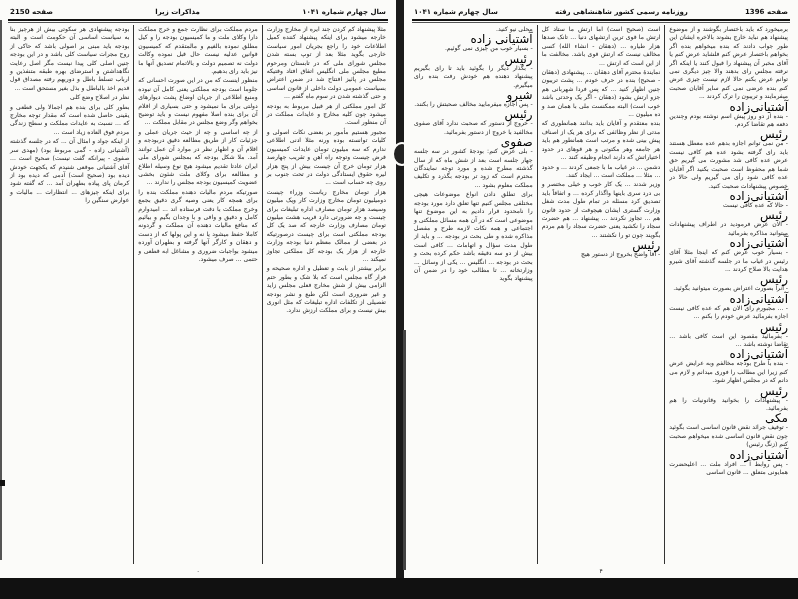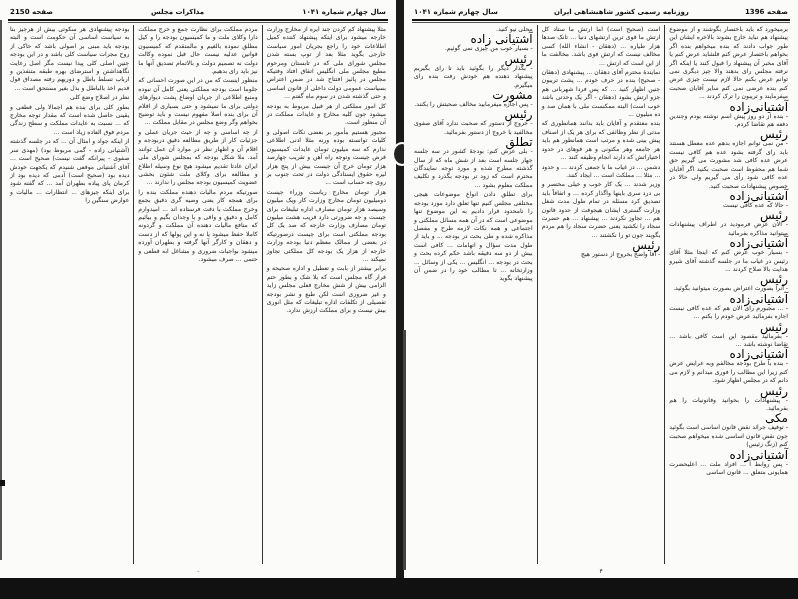--- a/index.html
+++ b/index.html
@@ -25,21 +25,21 @@
   .left-mark{position:absolute;left:0;top:480px;width:5px;height:6px;background:#111;}
 </style>
 </head>
 <body>
 
 <div class="spread">
 
   <div class="page left">
     <div class="header">
       <span>سال چهارم شماره ۱۰۴۱</span>
-      <span>مذاکرات مجلس</span>
+      <span>مذاکرات زیرا</span>
       <span>صفحه 2150</span>
     </div>
     <div class="header-rule"></div>
     <div class="header-rule2"></div>
     <div class="cols">
       <div class="col">
           <div class="para">مثلا پیشنهاد کم کردن چند ایره از مخارج وزارت خارجه میشود برای اینکه پیشنهاد کننده کمیل اطلاعات خود را راجع بجریان امور سیاست خارجی بگوید مثلا بعد از توپ بسته شدن مجلس شورای ملی که در تابستان ومرحوم مطیع مجلس ملی انگلیس اتفاق افتاد وقتیکه مجلس در پائیز افتتاح شد در ضمن اعتراض بسیاست عمومی دولت داخلی از قانون اساسی و حتی گذشته شدن در سوم ماه گفتم ...</div>
           <div class="para">کل امور مملکتی از هر قبیل مربوط به بودجه میشود چون کلیه مخارج و عایدات مملکت در آن منظور است.</div>
           <div class="para">مجبور هستیم مأمور بر بعضی نکات اصولی و کلیات توانسته بوده ورنه مثلا ادنی اطلاعی ندارم که سه میلیون تومان عایدات کمیسیون قرض چیست وتوجه راه آهن و تقریب چهارصد هزار تومان خرج آن چیست بیش از پنج هزار لیره حقوق ایستادگی دولت در تحت جنوب بر روی چه حساب است ...</div>
           <div class="para">هزار تومان مخارج ریاست وزراء چیست دومیلیون تومان مخارج وزارت کار ویک میلیون وسیصد هزار تومان مصارف اداره تبلیغات برای چیست و چه ضرورتی دارد قریب هشت میلیون تومان مصارف وزارت خارجه که صد یک کل بودجه مملکتی است برای چیست درصورتیکه در بعضی از ممالک معظم دنیا بودجه وزارت خارجه از هزار یک بودجه کل مملکتی تجاوز نمیکند ...</div>
@@ -64,21 +64,21 @@
   <div class="left-edge"></div>
   <div class="left-mark"></div>
 
   <div class="gutter">
     <div class="clip"></div>
   </div>
 
   <div class="page right">
     <div class="header">
       <span>صفحه 1396</span>
-      <span>روزنامه رسمی کشور شاهنشاهی ایران</span>
+      <span>روزنامه رسمی کشور شاهنشاهی رفته</span>
       <span>سال چهارم شماره ۱۰۴۱</span>
     </div>
     <div class="header-rule"></div>
     <div class="header-rule2"></div>
     <div class="cols">
       <div class="col">
           <div class="para">برمیخورد که باید باختصار بگوشند و از موضوع پیشنهاد هم نباید خارج بشوند بالاخره ایشان این طور جواب دادند که بنده میخواهم بنده اگر بخواهم باختصار عرض کنم فلشاید عرض کنم یا آقای مخبر آن پیشنهاد را قبول کنند یا اینکه اگر نرفته مجلس رای بدهند والا چیز دیگری نمی توانم عرض بکنم حالا لازم نیست چیزی عرض کنم بنده عرضی نمی کنم سایر آقایان صحبت میفرمایند و تریبون را ترک کردند ...</div>
           <div class="speaker">آشتیانی‌زاده</div>
           <div class="para">- بنده از دو روز پیش اسم نوشته بودم وچندین دفعه هم تقاضا کردم.</div>
           <div class="speaker">رئیس</div>
@@ -112,25 +112,25 @@
           <div class="para">وزیر شدند ... یک کار خوب و خیلی مختصر و بی درد سری باینها واگذار کرده ... و اتفاقاً باید تصدیق کرد مسئله در تمام طول مدت شغل وزارت گستری ایشان هیچوقت از حدود قانون هم ... تجاوز نکردند ... پیشنهاد ... هم حضرت سجاد را نکشید یعنی حضرت سجاد را هم مردم بگویند چون تو را نکشتند ...</div>
           <div class="speaker">رئیس</div>
           <div class="para">- آقا واضح بخروج از دستور هیچ</div>
         </div>
       <div class="col">
           <div class="para">محلی نیو کنید.</div>
           <div class="speaker">آشتیانی زاده</div>
           <div class="para">- بسیار خوب من چیزی نمی گوئیم.</div>
           <div class="speaker">رئیس</div>
           <div class="para">- بگذار دیگر را بگوئید باید تا رای بگیریم پیشنهاد دهنده هم خودش رفت بنده رای میگیرم.</div>
-          <div class="speaker">مشورت</div>
+          <div class="speaker">شیرو</div>
           <div class="para">- پس اجازه میفرمایید مخالف صحبتش را بکنند.</div>
           <div class="speaker">رئیس</div>
           <div class="para">- خروج از دستور که صحبت ندارد آقای صفوی مخالفید با خروج از دستور بفرمائید.</div>
-          <div class="speaker">تطلق</div>
+          <div class="speaker">صفوی</div>
           <div class="para">- بلی عرض کنم: بودجهٔ کشور در سه جلسه چهار جلسه است بعد از شش ماه که از سال گذشته مطرح شده و مورد توجه نمایندگان محترم است که زود تر بودجه بگذرد و تکلیف مملکت معلوم بشود ...</div>
           <div class="para">برای تطلق دادن انواع موضوعات هیچی مختلفی مجلس کنیم تنها تعلق دارد مورد بودجه را نامحدود قرار دادیم به این موضوع تنها موضوعی است که در آن همه مسائل مملکتی و اجتماعی و همه نکات لازمه طرح و مفصل مذاکره شده و طی بحث در بودجه ... و باید از طول مدت سؤال و اتهامات ... کافی است بیش از دو سه دقیقه باشد حکم کرده بحث و بحث در بودجه ... انگلیس ... یکی از وسائل ... وزارتخانه ... تا مطالب خود را در ضمن آن پیشنهاد بگوید</div>
         </div>
     </div>
     <div class="footer-num">۴</div>
   </div>
 
   <div class="right-edge"></div>
   <div class="bottom-band"></div>
 </div>

